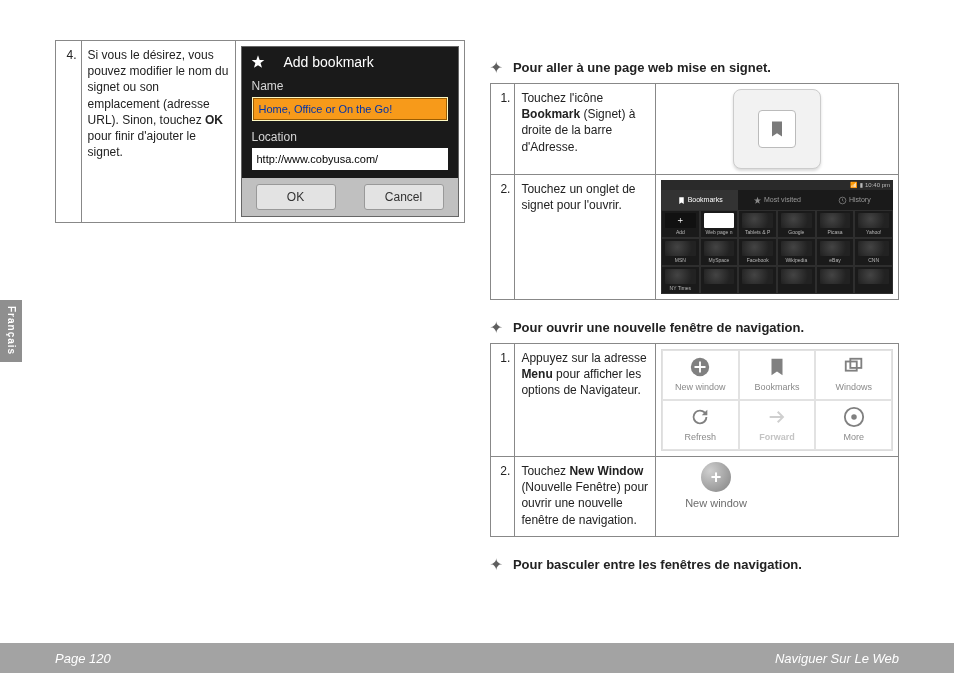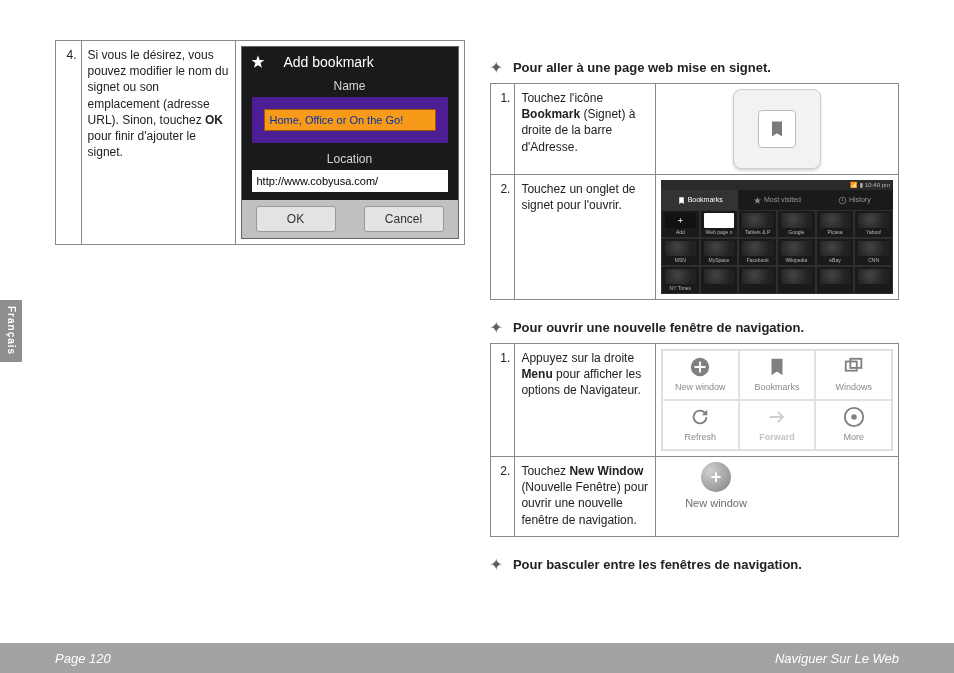--- a/index.html
+++ b/index.html
@@ -22,23 +22,23 @@
   
   .lang-tab { position: absolute; left: 0; top: 300px; width: 22px; height: 62px; background: #8f8f8f; color: #fff; font-size: 10px; font-weight: bold; display: flex; align-items: center; justify-content: center; writing-mode: vertical-rl; letter-spacing: 1px; }
 
   
   .footer { position: absolute; left: 0; bottom: 0; width: 954px; height: 30px; background: #a3a3a3; color: #fff; font-style: italic; font-size: 13px; display: flex; align-items: center; justify-content: space-between; padding: 0 55px; }
 
   
   .dlg-bm { width: 218px; background: #1a1a1a; color: #fff; border: 1px solid #666; position: relative; }
   .dlg-bm .hdr { display:flex; align-items:center; gap:18px; padding:6px 8px; font-size:14px; }
   .dlg-bm .hdr svg { width:16px; height:16px; }
-  .dlg-bm .lbl { padding: 0 10px; font-size: 12px; color: #d6d6d6; text-align: center; }
+  .dlg-bm .lbl { padding: 0 10px; font-size: 12px; color: #d6d6d6; }
   .dlg-bm .fld { margin: 3px 10px 8px 10px; }
-  .dlg-bm .fld.sel { background:#4c1d95; padding:12px; }
+  .dlg-bm .fld.sel { background:#fef9c3; padding:1px; }
   .dlg-bm .inp { background:#fff; color:#000; font-size:11px; padding:3px 5px; height:22px; display:flex; align-items:center; }
   .dlg-bm .fld.sel .inp { background:#f79a1a; color:#0033aa; border:1px solid #9b5c00;}
   .dlg-bm .btns { background:#c0c0c0; display:flex; justify-content:space-around; padding:6px 0; }
   .dlg-bm .btn { background:#e3e3e3; border:1px solid #999; border-radius:3px; width:80px; text-align:center; padding:4px 0; color:#333; font-size:12px; }
 
   
   .card-icon { width:88px; height:80px; margin: 0 auto; background:#f2f2f2; border:1px solid #ccc; border-radius:8px; display:flex; align-items:center; justify-content:center; box-shadow: 0 2px 3px rgba(0,0,0,0.15);}
   .card-icon .inner { width:38px; height:38px; background:#fff; border:1px solid #bbb; border-radius:4px; display:flex; align-items:center; justify-content:center;}
   .card-icon svg { width:20px; height:20px; fill:#7a7a7a;}
 
@@ -243,21 +243,21 @@
       <div class="bullet-row">
         <span class="plus">✦</span>
         <span>Pour ouvrir une nouvelle fenêtre de navigation.</span>
       </div>
 
       <table class="ins">
         <tbody>
             <tr>
           <td class="num">1.</td>
           <td class="txt">
-            <span>Appuyez sur la droite </span><span class="bold">Menu</span><span> pour afficher les options de Navigateur.</span>
+            <span>Appuyez sur la adresse </span><span class="bold">Menu</span><span> pour afficher les options de Navigateur.</span>
           </td>
           <td class="vis">
             <div class="menu-opts">
               <div class="opt">
                 <svg viewBox="0 0 24 24">
                       <circle cx="12" cy="12" r="10"></circle>
                       <path fill="#fff" d="M11 6h2v12h-2z M6 11h12v2H6z"></path>
                     </svg>
                 <span>New window</span>
               </div>

